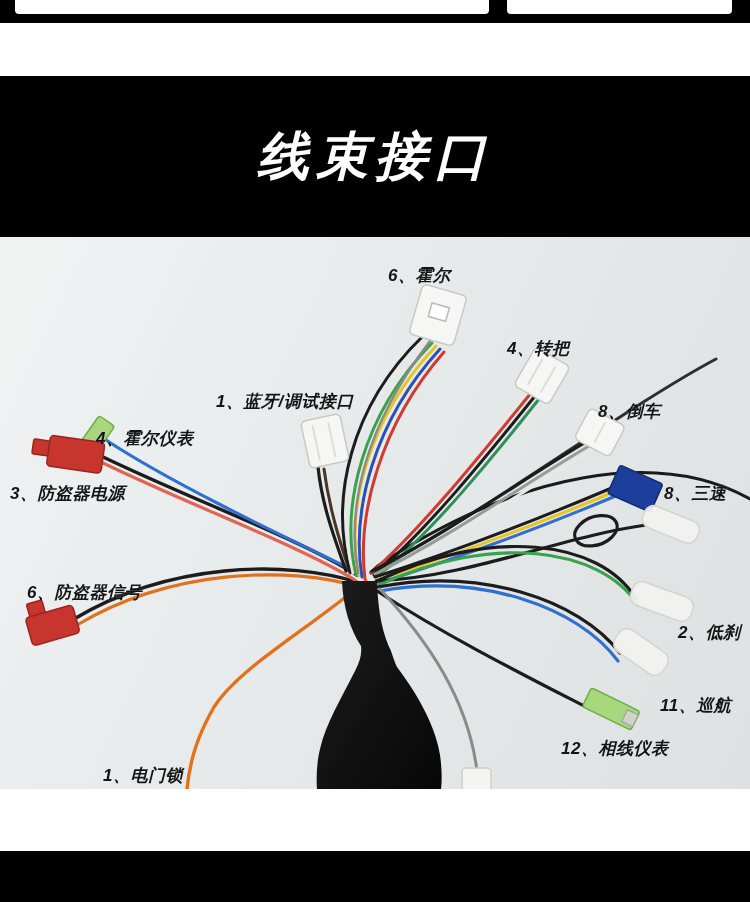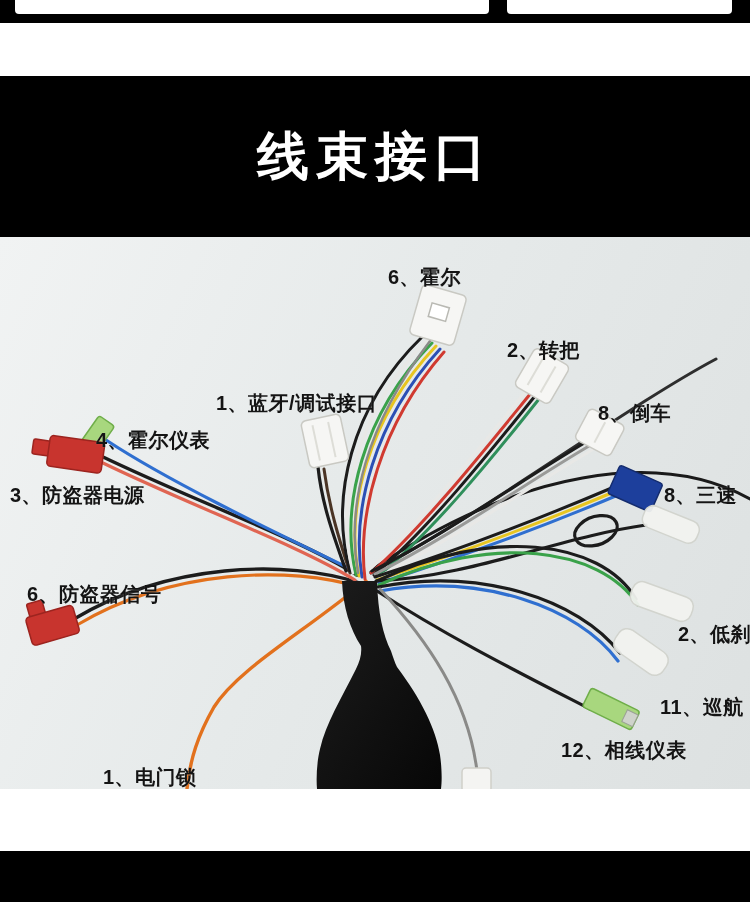--- a/index.html
+++ b/index.html
@@ -1,19 +1,20 @@
 <!DOCTYPE html>
 <html><head>
 <meta charset="utf-8">
 <style>
   html,body{margin:0;padding:0;background:#ffffff;}
   .page{
     position:relative;width:750px;height:902px;margin:0 auto;
     background:#ffffff;overflow:hidden;
     font-family:"Liberation Sans",sans-serif;
+    font-style:italic;
   }
   
   .top-strip{position:absolute;left:0;top:0;width:750px;height:23px;background:#000;}
   .top-card{position:absolute;top:0;height:14px;background:#ffffff;border-radius:0 0 4px 4px;}
   .top-card.left{left:15px;width:474px;}
   .top-card.right{left:507px;width:225px;}
   .white-band-top{position:absolute;left:0;top:23px;width:750px;height:53px;background:#ffffff;}
   
   .title-band{
     position:absolute;left:0;top:76px;width:750px;height:161px;background:#000;
@@ -23,21 +24,21 @@
     margin:0;color:#ffffff;font-size:52px;font-weight:bold;letter-spacing:7px;
   }
   
   .photo{
     position:absolute;left:0;top:237px;width:750px;height:552px;
     background:linear-gradient(115deg,#f1f3f3 0%,#e6eaea 45%,#dde1e1 100%);
     overflow:hidden;
   }
   .photo svg{position:absolute;left:0;top:0;}
   .lbl{
-    position:absolute;font-weight:bold;font-size:20px;color:#141414;
+    position:absolute;font-weight:bold;font-size:17px;color:#141414;
     white-space:nowrap;letter-spacing:0.5px;text-shadow:0 0 1px rgba(255,255,255,.4);
   }
   
   .white-band-bottom{position:absolute;left:0;top:789px;width:750px;height:62px;background:#ffffff;}
   .black-band-bottom{position:absolute;left:0;top:851px;width:750px;height:51px;background:#000;}
 </style>
 </head>
 <body>
 
 <div class="page">
@@ -206,21 +207,21 @@
         <rect x="462" y="531" width="29" height="24" rx="4" fill="#f4f4f2" stroke="#cfcfc9" stroke-width="1.5"></rect>
       </g>
     </svg>
 
     <div class="lbl" style="left:103px;top:527px;">1、电门锁</div>
     <div class="lbl" style="left:27px;top:344px;">6、防盗器信号</div>
     <div class="lbl" style="left:10px;top:245px;">3、防盗器电源</div>
     <div class="lbl" style="left:96px;top:190px;">4、霍尔仪表</div>
     <div class="lbl" style="left:216px;top:153px;">1、蓝牙/调试接口</div>
     <div class="lbl" style="left:388px;top:27px;">6、霍尔</div>
-    <div class="lbl" style="left:507px;top:100px;">2、转把</div>
+    <div class="lbl" style="left:507px;top:100px;">4、转把</div>
     <div class="lbl" style="left:598px;top:163px;">8、倒车</div>
     <div class="lbl" style="left:664px;top:245px;">8、三速</div>
     <div class="lbl" style="left:678px;top:384px;">2、低刹</div>
     <div class="lbl" style="left:660px;top:457px;">11、巡航</div>
     <div class="lbl" style="left:561px;top:500px;">12、相线仪表</div>
   </div>
 
   <div class="white-band-bottom"></div>
   <div class="black-band-bottom"></div>
 

